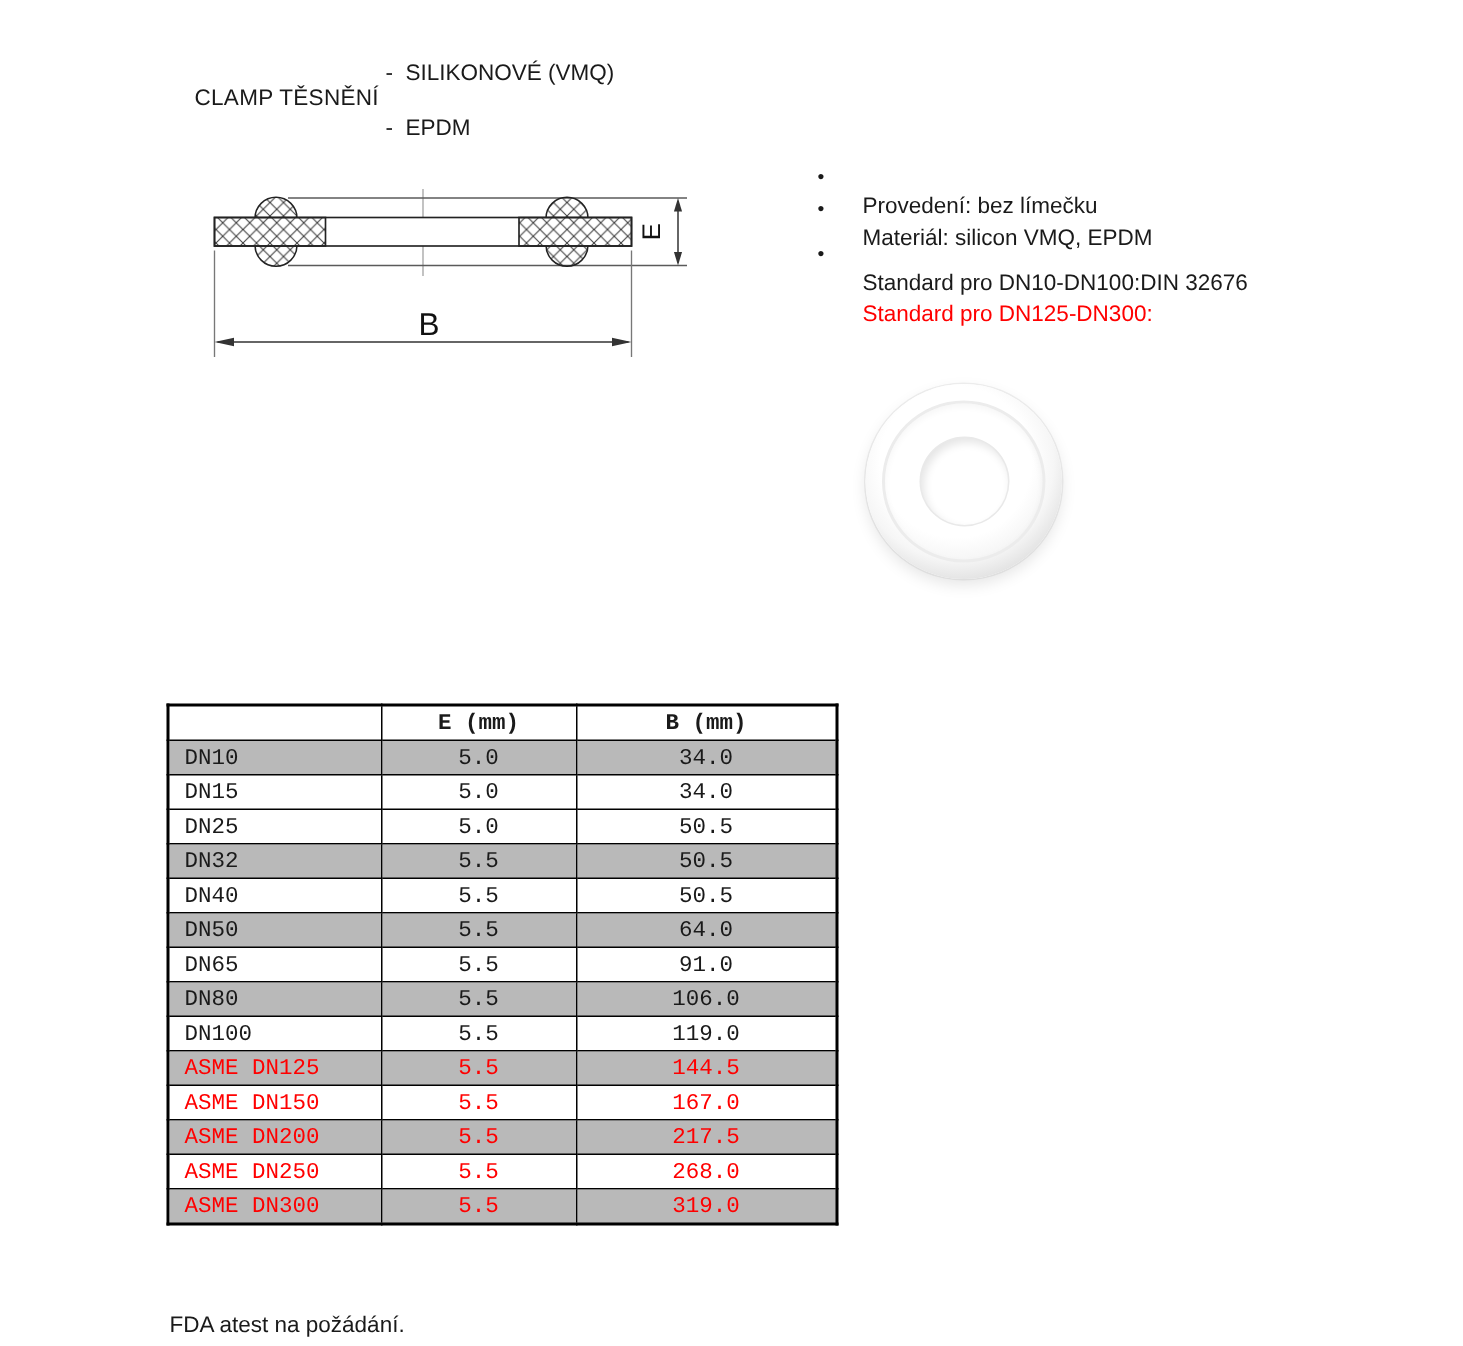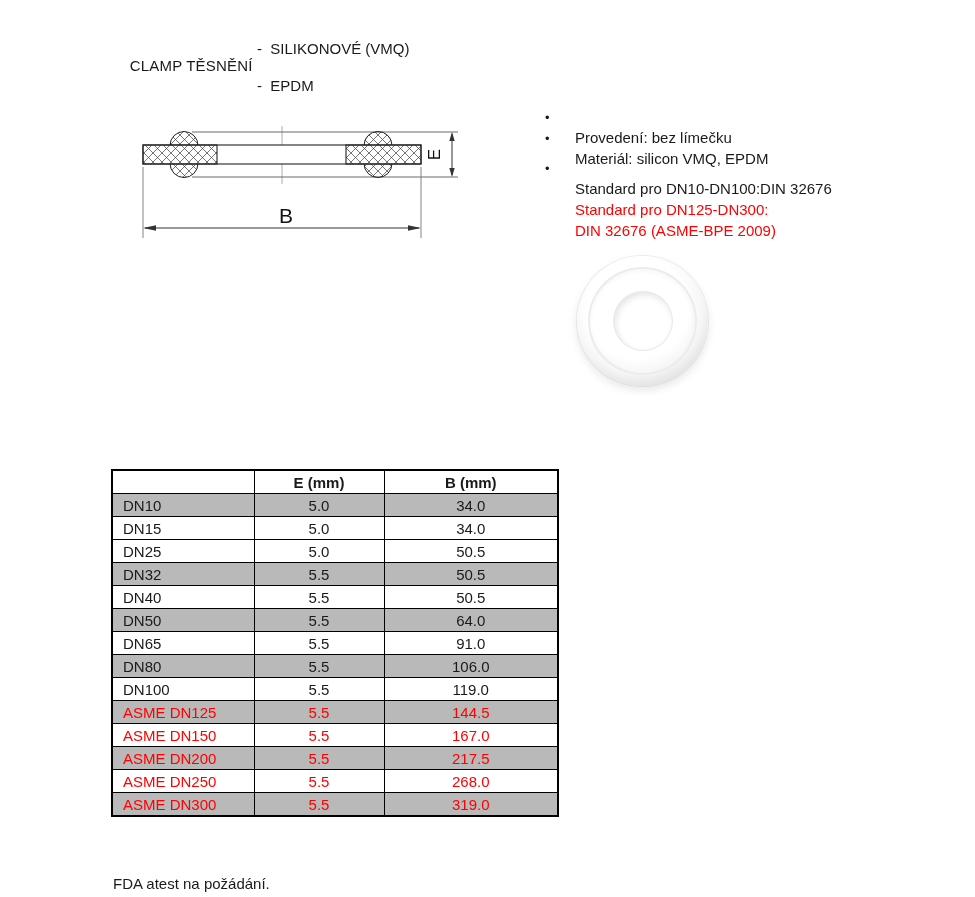--- a/index.html
+++ b/index.html
@@ -50,21 +50,21 @@
   .spec-table {
     position:absolute; left:111px; top:469px;
     border-collapse:collapse; table-layout:fixed; width:446px;
     font-size:15px;
   }
   .spec-table th, .spec-table td {
     border:1px solid var(--table-border,#000);
     height:22px; padding:0; vertical-align:middle;
     text-align:center; font-weight:normal; overflow:hidden;
   }
-  .spec-table { border:2px solid var(--table-border,#000); }
+  .spec-table { border:2px solid var(--table-border,#000);font-family:Liberation Mono, monospace; }
   .spec-table th { font-weight:bold; }
   .spec-table .label-col { text-align:left; padding-left:10px; }
   .spec-table tr.shaded td { background:var(--shaded-row,#b9b9b9); }
   .spec-table tr.red td { color:var(--accent-red,#ff0000); }
 
   
   .footer-note { position:absolute; left:113px; top:875px; }
 </style>
 </head>
 <body>
@@ -123,23 +123,20 @@
     <div class="spec-row">
       <span class="spec-bullet">•</span>
       <span class="spec-text">Materiál: silicon VMQ, EPDM</span>
     </div>
     <div class="spec-row para-gap">
       <span class="spec-bullet">•</span>
       <span class="spec-text">Standard pro DN10-DN100:DIN 32676</span>
     </div>
     <div class="spec-row">
       <span class="spec-text red-text indent">Standard pro DN125-DN300:</span>
-    </div>
-    <div class="spec-row">
-      <span class="spec-text red-text indent">DIN 32676 (ASME-BPE 2009)</span>
     </div>
   </div>
 
   <div class="photo">
     <div class="ring-outer"></div>
     <div class="ring-step"></div>
     <div class="ring-hole"></div>
   </div>
 
   <table class="spec-table">

